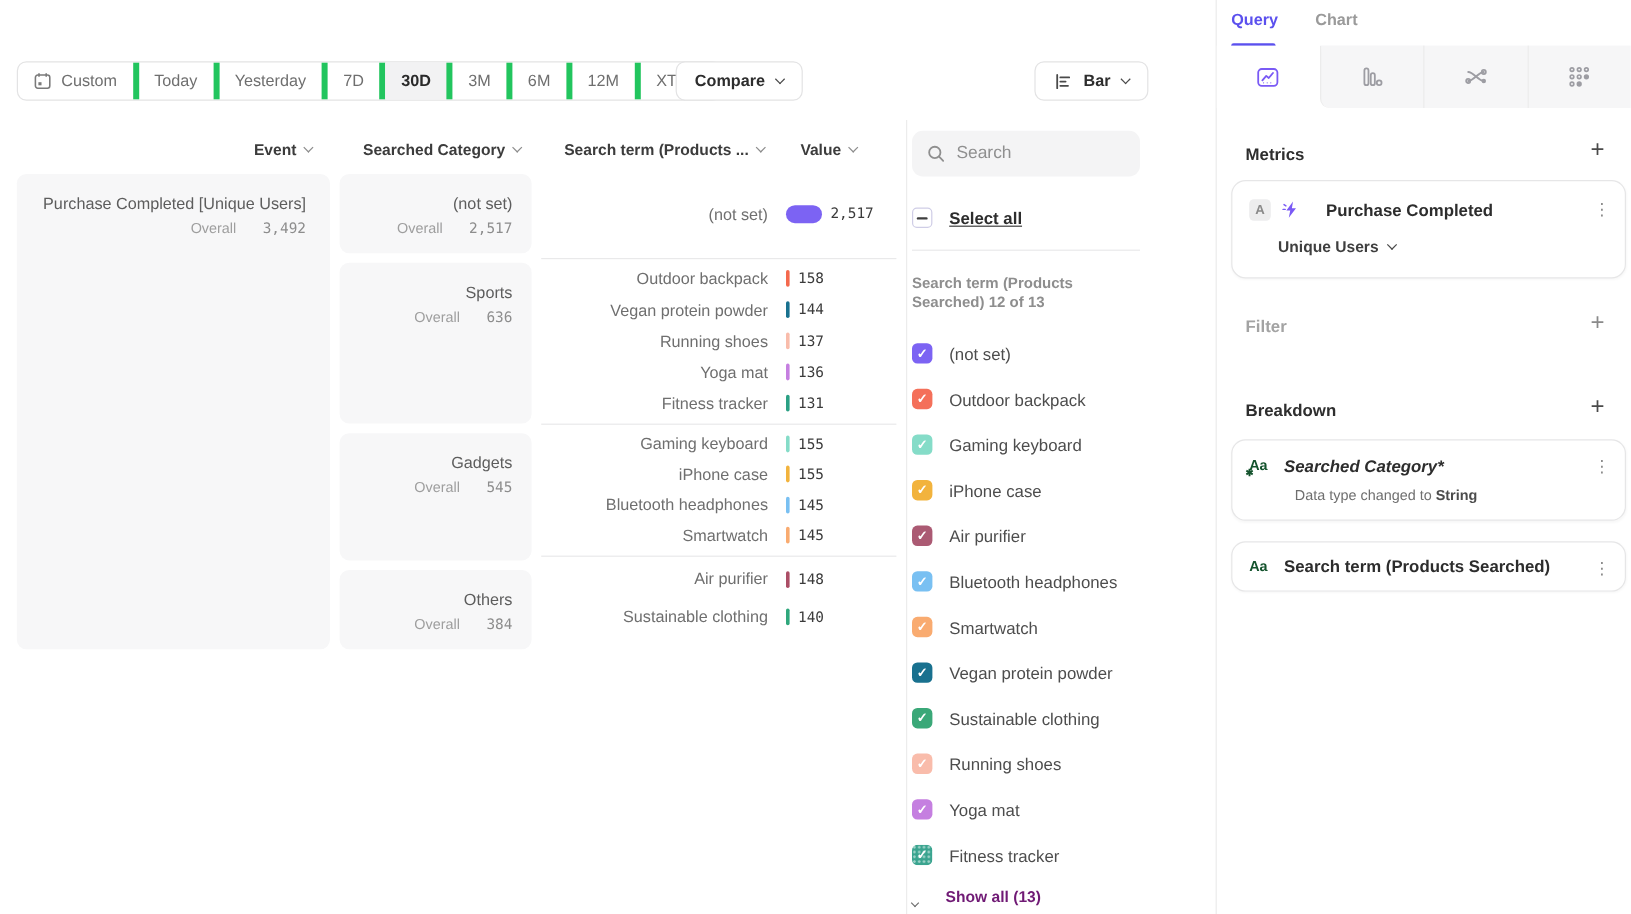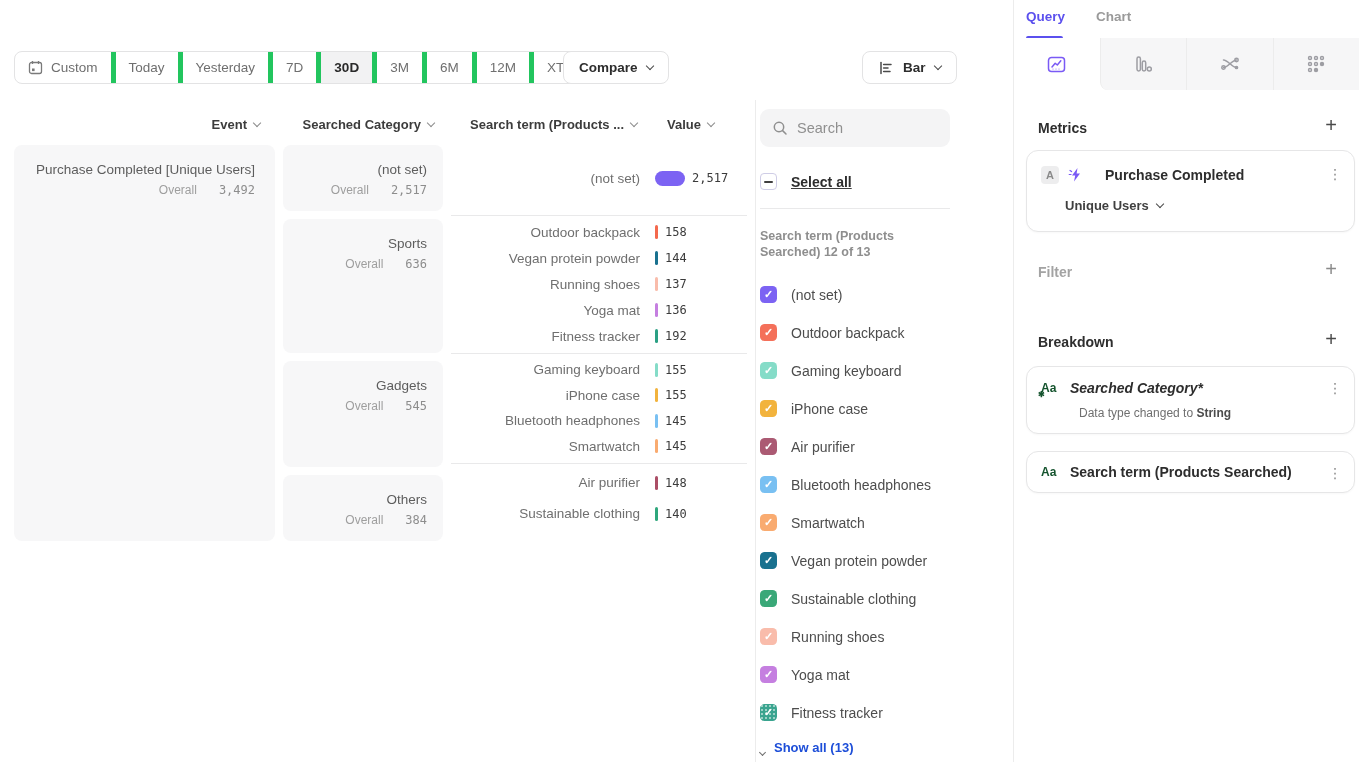--- a/index.html
+++ b/index.html
@@ -57,21 +57,21 @@
   .sel-minus { width:9px; height:2px; background:#3f3f3f; border-radius:1px; }
   .select-all-label { font-size:14px; font-weight:bold; color:#2d2d2d; }
   .legend-divider { height:1px; background:#e9e9ea; margin-top:18px; }
   .legend-caption { margin-top:19px; width:175px; font-size:12.5px; font-weight:bold; color:#8e8e8e; line-height:1.3; }
   .legend-items { margin-top:15px; }
   .legend-item { height:38px; display:flex; align-items:center; gap:14px; cursor:pointer; }
   .cbx { width:17px; height:17px; border-radius:4.5px; position:relative; flex:none; }
   .cbx::after { content:"✓"; position:absolute; inset:0; display:flex; align-items:center; justify-content:center; color:#fff; font-size:11px; font-weight:bold; }
   .cbx.dotted { background-image:radial-gradient(rgba(255,255,255,.5) 1px, transparent 1.2px); background-size:4px 4px; }
   .legend-label { font-size:14px; color:#4d4d4d; white-space:nowrap; }
-  .show-all { margin-top:8px; display:flex; align-items:flex-end; gap:9px; font-size:13px; font-weight:bold; color:#1d4ed8; cursor:pointer; }
+  .show-all { margin-top:8px; display:flex; align-items:flex-end; gap:23px; font-size:13px; font-weight:bold; color:#701a75; cursor:pointer; }
   .show-all .chv { width:5px; height:5px; color:#6f6f6f; }
 
   
   .qpanel { position:absolute; left:1013px; top:0; width:346px; height:762px; border-left:1px solid #ececec; background:#fff; }
   .qtabs { position:absolute; top:9px; left:12px; display:flex; gap:31px; font-size:13.5px; font-weight:bold; }
   .qtab { cursor:pointer; color:#9a9a9a; }
   .qtab.active { color:#5b50ee; }
   .qtab-underline { position:absolute; top:36px; left:12px; width:37px; height:3.5px; border-radius:2px; background:#5b50ee; }
   .icon-tabs { position:absolute; top:38px; left:0; right:0; height:52px; display:flex; }
   .itab { flex:1; display:flex; align-items:center; justify-content:center; background:#f6f6f7; border-left:1px solid #ececec; color:#9d9da3; cursor:pointer; }
@@ -233,21 +233,21 @@
       <span class="term-label">Yoga mat</span>
       <span class="bar-wrap">
           <span class="bar" style="background-color: rgb(197, 127, 224);"></span>
           <span class="term-value">136</span>
         </span>
     </div>
     <div class="term-row">
       <span class="term-label">Fitness tracker</span>
       <span class="bar-wrap">
           <span class="bar" style="background-color: rgb(43, 160, 132);"></span>
-          <span class="term-value">192</span>
+          <span class="term-value">131</span>
         </span>
     </div>
   </div>
   <div class="term-group tg-3">
     <div class="term-row">
       <span class="term-label">Gaming keyboard</span>
       <span class="bar-wrap">
           <span class="bar" style="background-color: rgb(133, 220, 200);"></span>
           <span class="term-value">155</span>
         </span>

